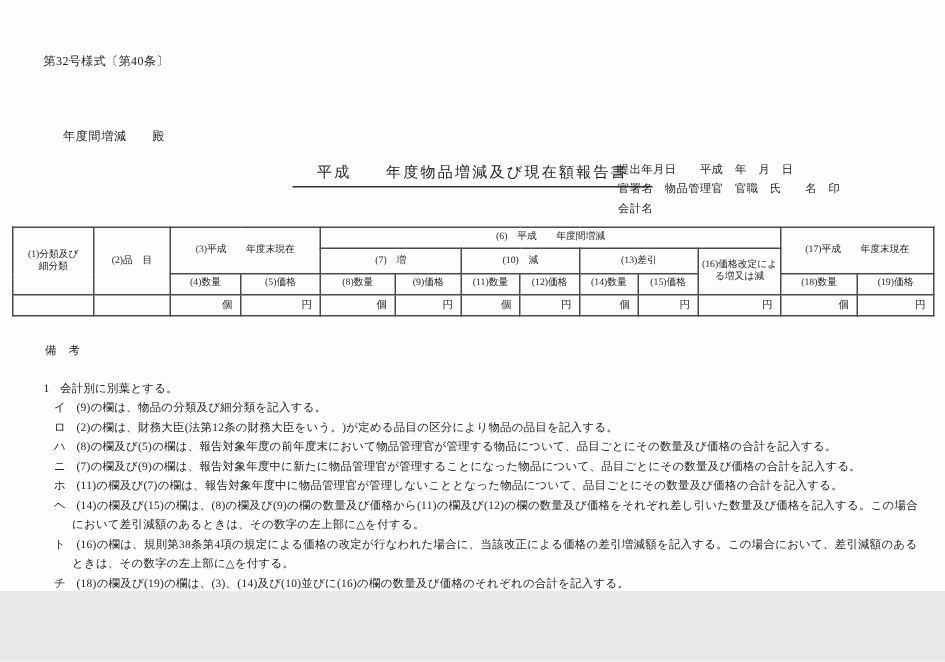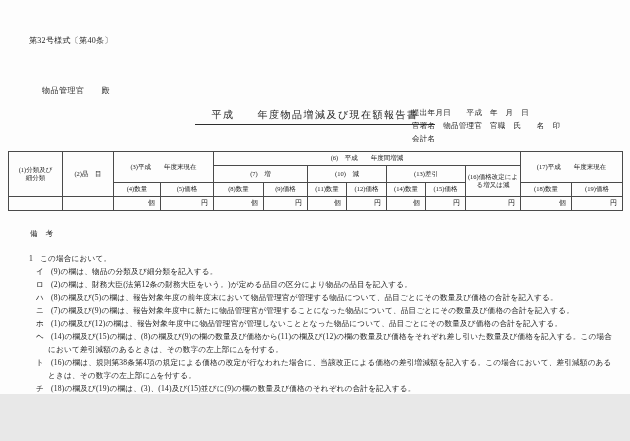--- a/index.html
+++ b/index.html
@@ -43,21 +43,21 @@
 <body>
 
 <div class="page">
 
   <div class="form-number">第32号様式〔第40条〕</div>
 
   <div class="title-wrap">
     <span class="title">平成　　年度物品増減及び現在額報告書</span>
   </div>
 
-  <div class="addressee">物品管理官　　殿</div>
+  <div class="addressee">年度間増減　　殿</div>
 
   <div class="submission">
     <div>提出年月日　　平成　年　月　日</div>
     <div>官署名　物品管理官　官職　氏　　名　印</div>
     <div>会計名</div>
   </div>
 
   <table class="report-table">
     <colgroup>
       <col style="width:54px">
@@ -117,42 +117,42 @@
       <td class="u">個</td>
       <td class="u">円</td>
     </tr>
   </tbody>
     </table>
 
   <div class="remarks">
     <div class="r-head">備　考</div>
 
     <div class="r-num">
-      <span class="lab">1</span><span>この場合において。</span>
+      <span class="lab">1</span><span>会計別に別葉とする。</span>
     </div>
 
     <div class="r-kana">
       <span class="lab">イ</span><span>(9)の欄は、物品の分類及び細分類を記入する。</span>
     </div>
     <div class="r-kana">
       <span class="lab">ロ</span><span>(2)の欄は、財務大臣(法第12条の財務大臣をいう。)が定める品目の区分により物品の品目を記入する。</span>
     </div>
     <div class="r-kana">
       <span class="lab">ハ</span><span>(8)の欄及び(5)の欄は、報告対象年度の前年度末において物品管理官が管理する物品について、品目ごとにその数量及び価格の合計を記入する。</span>
     </div>
     <div class="r-kana">
       <span class="lab">ニ</span><span>(7)の欄及び(9)の欄は、報告対象年度中に新たに物品管理官が管理することになった物品について、品目ごとにその数量及び価格の合計を記入する。</span>
     </div>
     <div class="r-kana">
-      <span class="lab">ホ</span><span>(1)の欄及び(12)の欄は、報告対象年度中に物品管理官が管理しないこととなった物品について、品目ごとにその数量及び価格の合計を記入する。</span>
+      <span class="lab">ホ</span><span>(11)の欄及び(7)の欄は、報告対象年度中に物品管理官が管理しないこととなった物品について、品目ごとにその数量及び価格の合計を記入する。</span>
     </div>
     <div class="r-kana">
       <span class="lab">ヘ</span><span>(14)の欄及び(15)の欄は、(8)の欄及び(9)の欄の数量及び価格から(11)の欄及び(12)の欄の数量及び価格をそれぞれ差し引いた数量及び価格を記入する。この場合において差引減額のあるときは、その数字の左上部に△を付する。</span>
     </div>
     <div class="r-kana">
       <span class="lab">ト</span><span>(16)の欄は、規則第38条第4項の規定による価格の改定が行なわれた場合に、当該改正による価格の差引増減額を記入する。この場合において、差引減額のあるときは、その数字の左上部に△を付する。</span>
     </div>
     <div class="r-kana">
-      <span class="lab">チ</span><span>(18)の欄及び(19)の欄は、(3)、(14)及び(15)並びに(9)の欄の数量及び価格のそれぞれの合計を記入する。</span>
+      <span class="lab">チ</span><span>(18)の欄及び(19)の欄は、(3)、(14)及び(10)並びに(16)の欄の数量及び価格のそれぞれの合計を記入する。</span>
     </div>
   </div>
 
 </div>
 
 </body></html>

